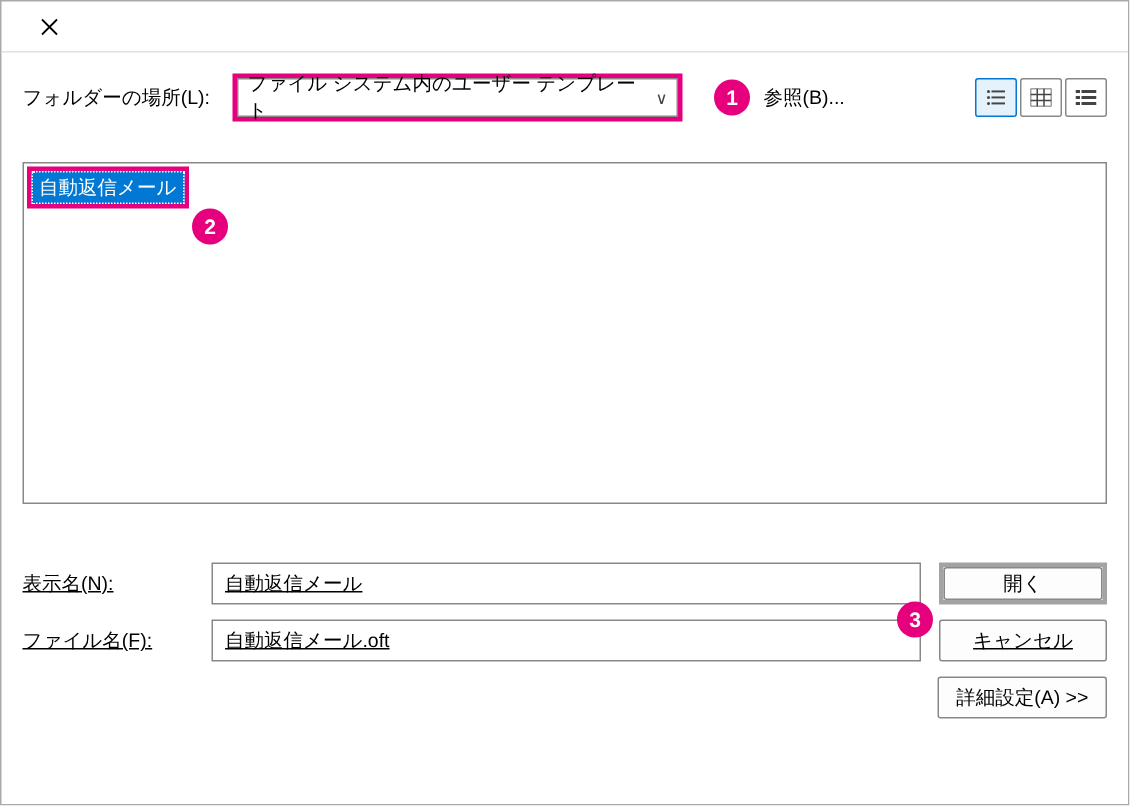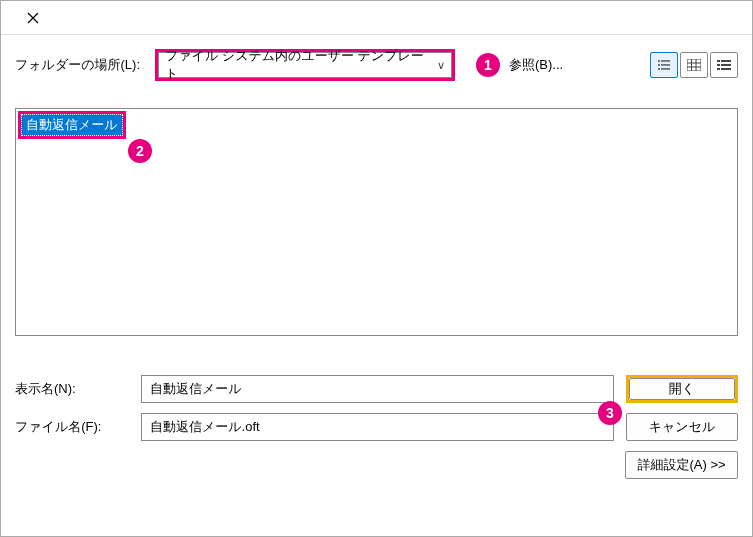--- a/index.html
+++ b/index.html
@@ -152,20 +152,21 @@
     font-size: 13px;
     border: 1px dotted #fff;
   }
   .bottom {
     margin-top: 22px;
   }
   .form-row {
     display: flex;
     align-items: center;
     margin-bottom: 10px;
+    text-decoration: underline;
   }
   .form-label {
     width: 126px;
     font-size: 13px;
   }
   .form-input {
     flex: 1;
     height: 28px;
     border: 1px solid #888;
     background: #fff;
@@ -176,21 +177,21 @@
   .action-btn {
     width: 112px;
     height: 28px;
     border: 1px solid #888;
     background: #fdfdfd;
     font-size: 13px;
     cursor: pointer;
     border-radius: 2px;
   }
   .open-btn-wrap {
-    border: 3px solid #eab308;
+    border: 3px solid #a3a3a3;
     display: inline-block;
   }
   .open-btn-wrap .action-btn {
     width: 106px;
     height: 22px;
   }
   .advanced-row {
     display: flex;
     justify-content: flex-end;
     margin-top: 6px;

